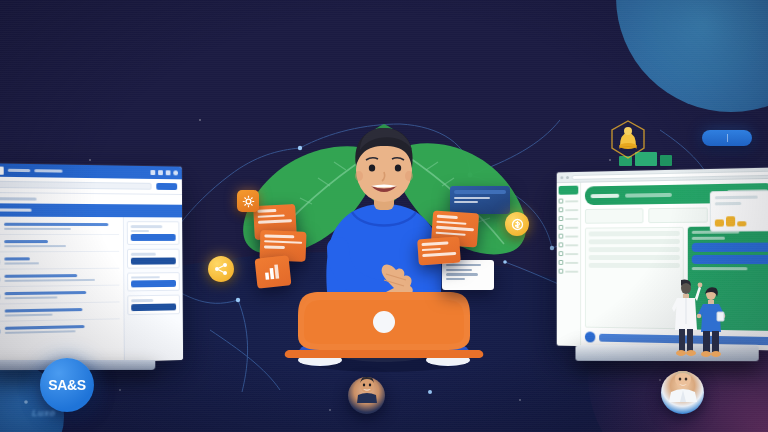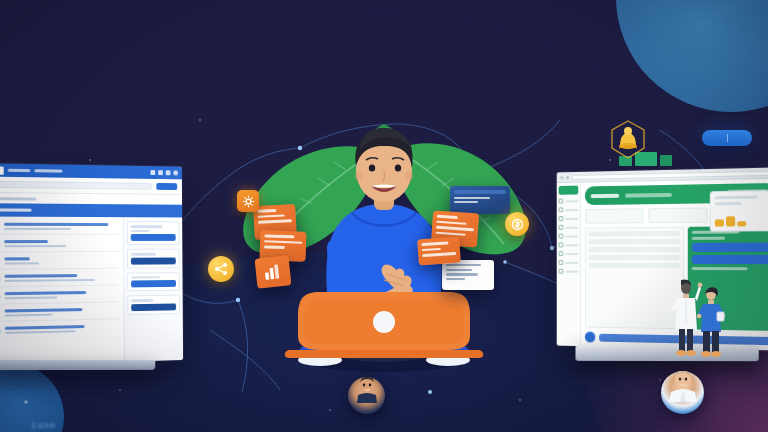--- a/index.html
+++ b/index.html
@@ -186,21 +186,21 @@
   .avatar-c {
     position:absolute; border-radius:50%; z-index:45; overflow:hidden;
     box-shadow:0 5px 14px rgba(5,8,30,.6);
   }
   .av-mid { left:348px; bottom:18px; width:37px; height:37px;
     background:radial-gradient(circle at 50% 38%, #e8b894 0%, #c98f66 42%, #2a3358 72%, #1c2347 100%); }
   .av-right { right:64px; bottom:18px; width:43px; height:43px;
     background:radial-gradient(circle at 50% 34%, #f0cdaa 0%, #d9a87e 34%, #e9eef5 58%, #2f7fd0 80%, #2468b8 100%); }
   .av-face { position:absolute; left:50%; top:30%; transform:translate(-50%,-50%); }
 
-  .watermark { position:absolute; left:32px; bottom:2px; z-index:46; color:#7fb6ea;
+  .watermark { position:absolute; left:32px; bottom:14px; z-index:46; color:#7fb6ea;
     font-size:9px; font-style:italic; font-weight:bold; opacity:.55; filter:blur(.8px); letter-spacing:.5px; }
 </style>
 </head>
 <body>
 
 <div class="stage">
 
   <div class="blob blob-teal"></div>
   <div class="blob-darknavy"></div>
   <div class="corner-magenta"></div>
@@ -615,20 +615,23 @@
     <div class="pill-div"></div>
     <span>&nbsp;&nbsp;&nbsp;&nbsp;</span>
   </div>
 
   <div style="position:absolute;right:96px;top:152px;display:flex;gap:3px;align-items:flex-end;z-index:30">
     <div style="width:13px;height:10px;background:#25a06a;border-radius:1px"></div>
     <div style="width:22px;height:14px;background:#2bab74;border-radius:1px"></div>
     <div style="width:12px;height:11px;background:#1f9360;border-radius:1px"></div>
   </div>
 
+  <div class="badge-saas">
+    <b>SA&amp;S</b>
+  </div>
 
   <div class="avatar-c av-mid">
     <svg class="av-face" width="30" height="30" viewBox="0 0 30 30">
       <ellipse cx="15" cy="12" rx="7" ry="8" fill="#d99f72"></ellipse>
       <path d="M8 10 q2 -8 7 -7 q6 -1 7 7 q-2 -4 -7 -4 q-5 0 -7 4 z" fill="#2d2a30"></path>
       <ellipse cx="12" cy="12" rx="1.2" ry="1.4" fill="#1b1b22"></ellipse>
       <ellipse cx="18" cy="12" rx="1.2" ry="1.4" fill="#1b1b22"></ellipse>
       <path d="M11 16 q4 3 8 0 q-4 1.5 -8 0 z" fill="#fff"></path>
       <path d="M6 22 q9 -4 18 0 l1 8 l-20 0 z" fill="#233055"></path>
     </svg>

